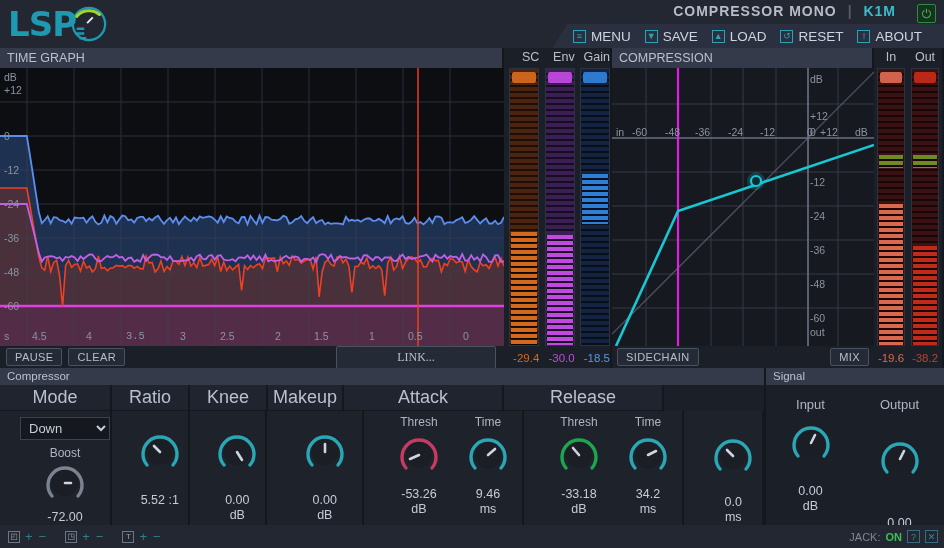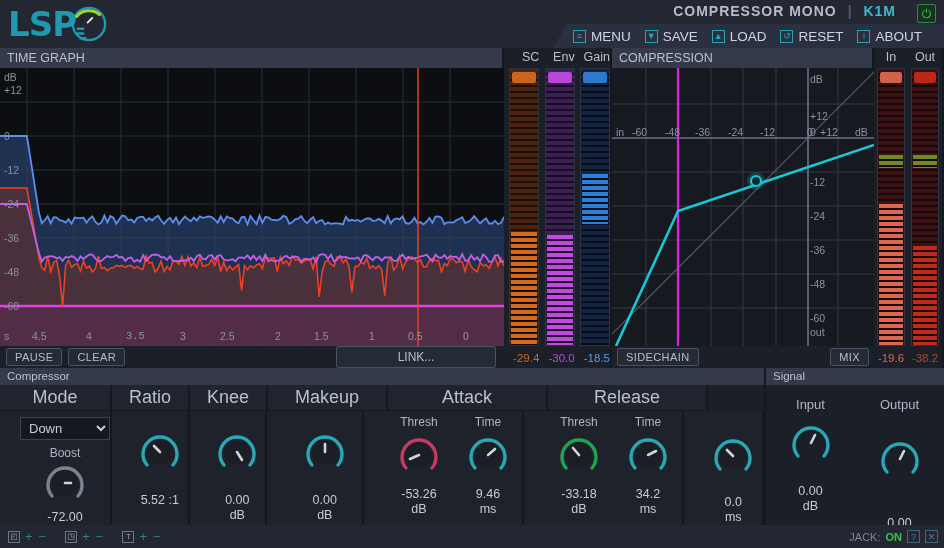--- a/index.html
+++ b/index.html
@@ -44,21 +44,21 @@
   
   .tg-wrap { width:504px; height:320px; background:#1b1f27; position:relative;
              border-right:2px solid #14171c; }
   .tg-plot { position:absolute; top:20px; left:0; width:504px; height:278px; background:#0c0e12; overflow:hidden; }
   .tg-foot { position:absolute; bottom:0; left:0; width:504px; height:22px;
              background:#1b1f27; display:flex; align-items:center; }
   .sbtn { border:1px solid #4a5262; background:#252b36; color:#b8bfcc; font-size:11px;
           padding:2px 8px; margin-left:6px; border-radius:2px; letter-spacing:.4px;}
   .linkbtn { position:absolute; left:336px; width:160px; text-align:center;
              border:1px solid #4a5262; background:#252b36; color:#b8bfcc; font-size:12px;
-             padding:3px 0; border-radius:2px; }
+             padding:3px 0; border-radius:2px;font-family:Liberation Serif, serif; }
   .axlbl { position:absolute; font-size:10.5px; color:#8b93a3; }
 
   
   .mcols { width:108px; height:320px; background:#1b1f27; display:flex;
            border-right:2px solid #14171c; }
   .mcol { width:36px; height:320px; display:flex; flex-direction:column; align-items:flex-end;
           padding-top:2px;}
   .mcol-lbl { font-size:12.5px; color:#b9c0cd; height:18px; }
   .mbody { width:30px; flex:1; background:#13161c; border:1px solid #2c3240; position:relative;
            margin-bottom:2px; overflow:hidden;}
@@ -342,21 +342,21 @@
 
 <div class="lower">
 
   <div class="comp-sect">
     <div class="sect-title">Compressor</div>
 
     <div class="colhdr-row">
       <div class="colhdr" style="width:112px">Mode</div>
       <div class="colhdr" style="width:78px">Ratio</div>
       <div class="colhdr" style="width:78px">Knee</div>
-      <div class="colhdr" style="width:120px">Makeup</div>
+      <div class="colhdr" style="width:76px">Makeup</div>
       <div class="colhdr" style="width:160px">Attack</div>
       <div class="colhdr" style="width:160px">Release</div>
     </div>
 
     <div class="grp">
 
       <div class="cellbox" style="width:112px; flex-direction:column; align-items:center; padding-top:6px;">
         <select class="modesel" id="modeSelect"><option value="Down">Down</option><option value="Up">Up</option><option value="Boosting">Boosting</option></select>
         <div class="sublbl" style="margin-top:6px;">Boost</div>
         <div>

